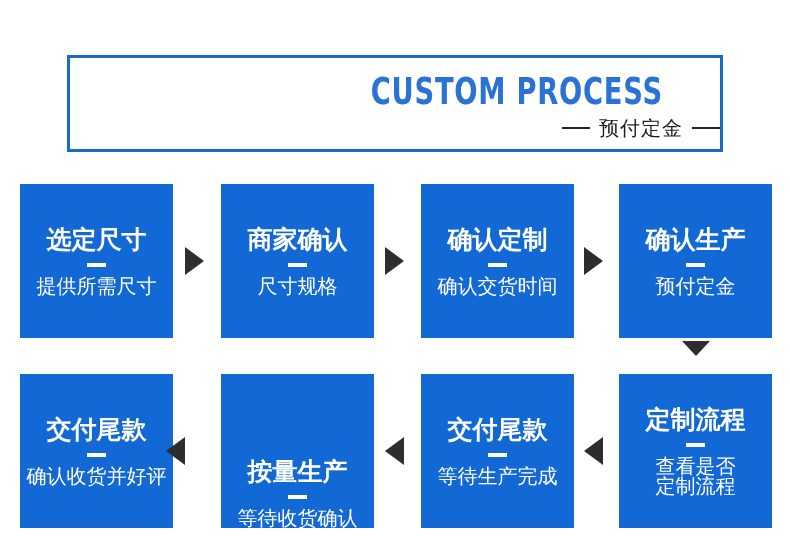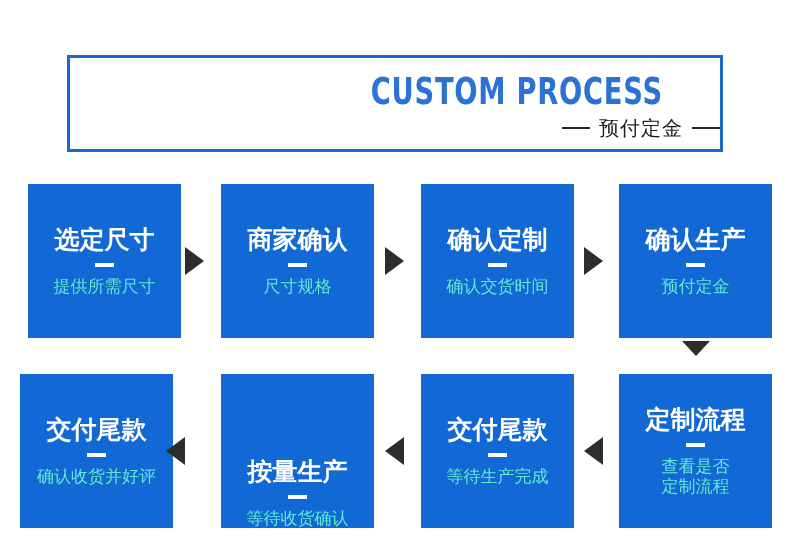--- a/index.html
+++ b/index.html
@@ -91,30 +91,30 @@
     letter-spacing: 0px;
   }
   .step-divider {
     width: 19px;
     height: 4px;
     background: #ffffff;
     margin: 9px 0 9px 0;
   }
   .step-desc {
     font-family: "DejaVu Sans", "Liberation Sans", sans-serif;
-    font-size: 17px;
+    font-size: 20px;
     line-height: 20px;
     font-weight: 400;
-    color: #5eead4;
+    color: #ffffff;
     text-align: center;
     white-space: nowrap;
   }
 
   
-  .pos-r1c1 { left: 28px;  top: 184px; }
+  .pos-r1c1 { left: 20px;  top: 184px; }
   .pos-r1c2 { left: 221px; top: 184px; }
   .pos-r1c3 { left: 421px; top: 184px; }
   .pos-r1c4 { left: 619px; top: 184px; }
   
   .pos-r2c1 { left: 20px;  top: 374px; }
   .pos-r2c2 { left: 221px; top: 374px; justify-content: flex-end; }
   .pos-r2c3 { left: 421px; top: 374px; }
   .pos-r2c4 { left: 619px; top: 374px; }
 
   

